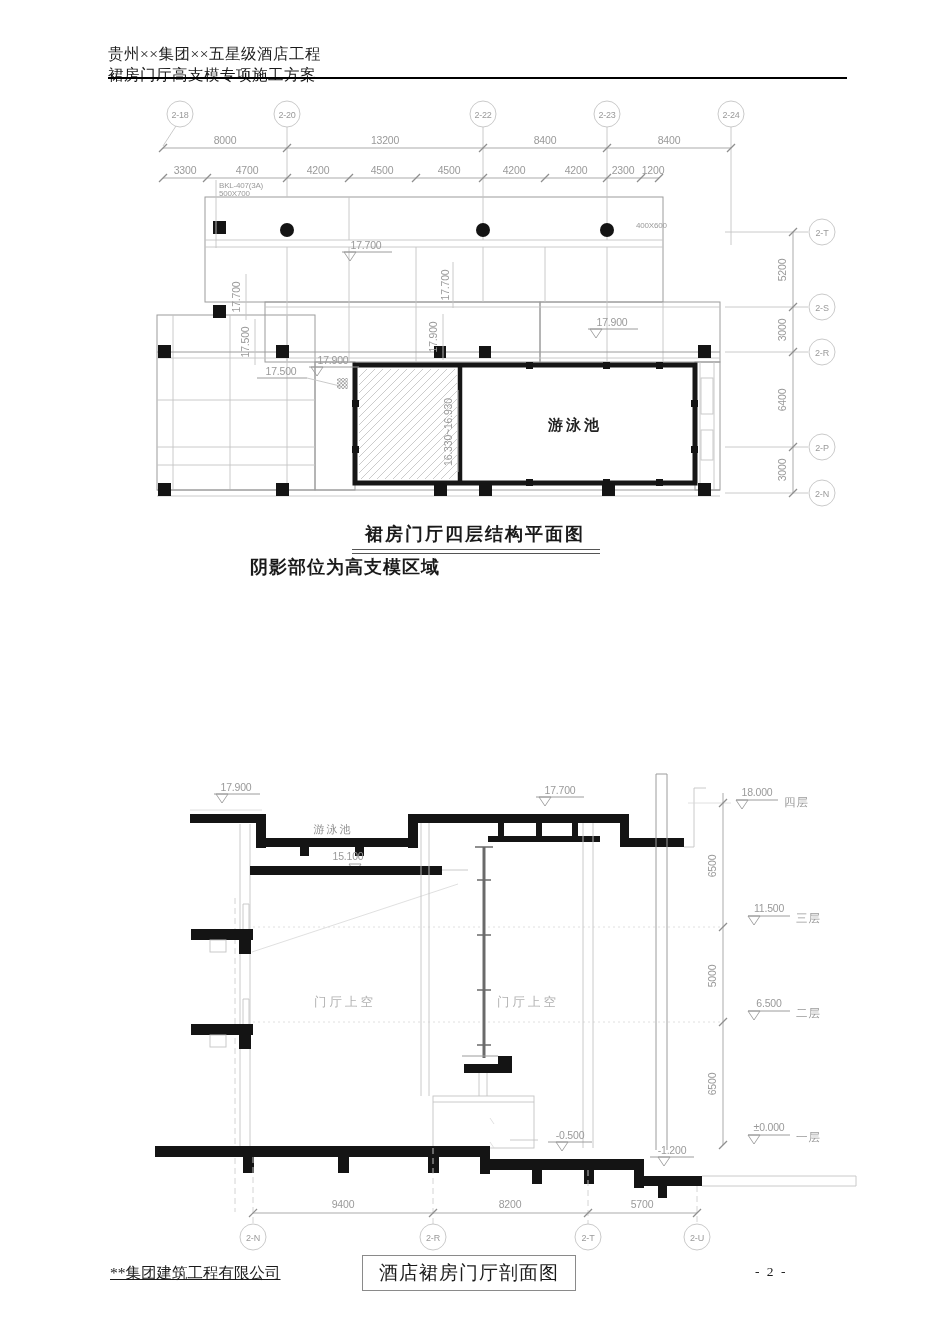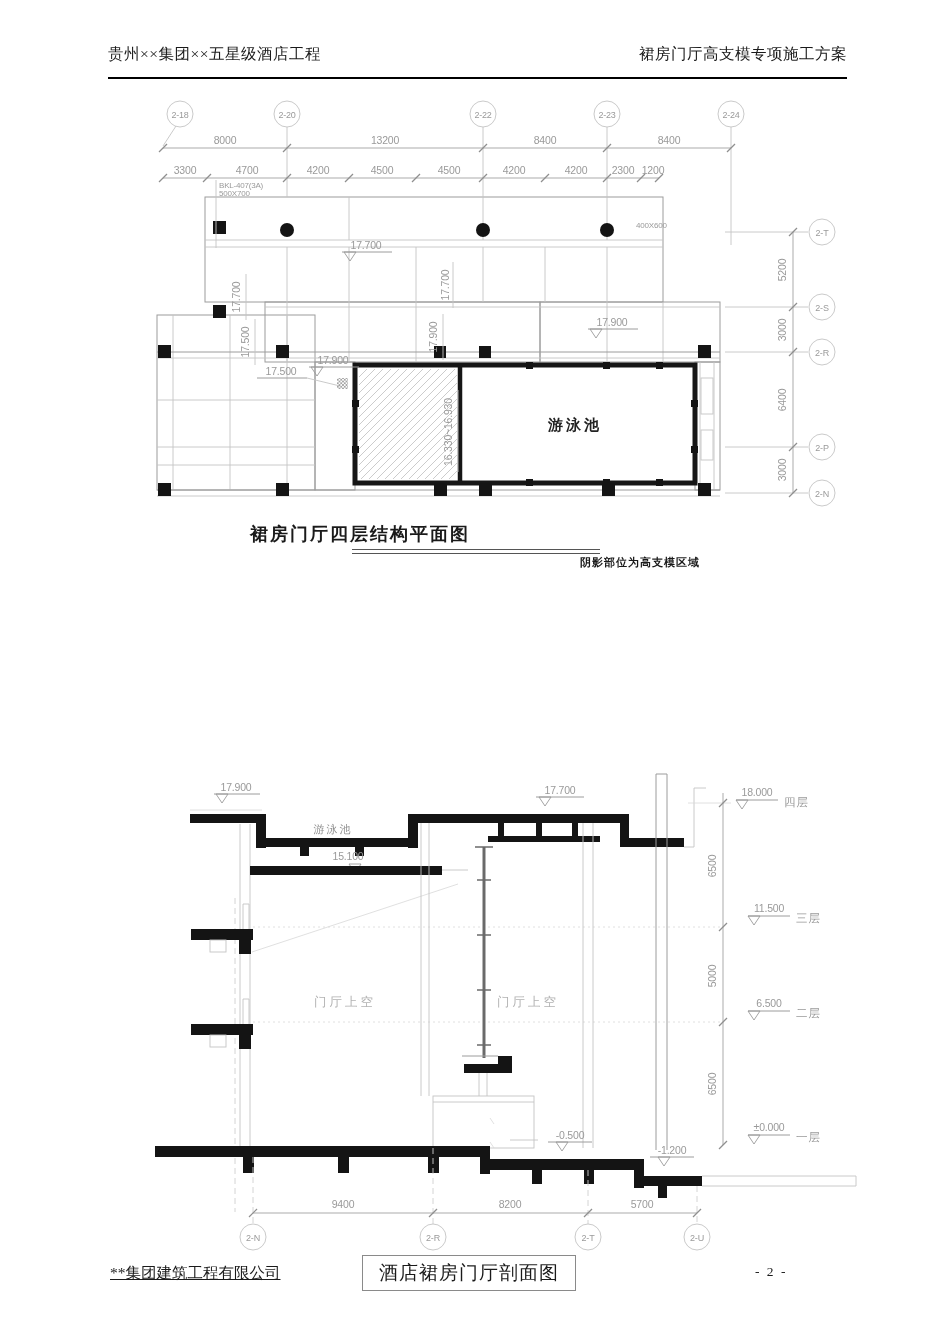--- a/index.html
+++ b/index.html
@@ -1,32 +1,32 @@
 <!DOCTYPE html>
 <html><head>
 <meta charset="utf-8">
 <style>
   html,body{margin:0;padding:0;background:#fff;}
   body{width:950px;height:1344px;position:relative;overflow:hidden;
        font-family:"Liberation Serif",serif;color:#1a1a1a;}
   .abs{position:absolute;}
   
   .hdr{top:44px;left:108px;width:739px;display:flex;justify-content:space-between;
-       font-size:15.5px;letter-spacing:.5px;}
+       font-size:15.5px;letter-spacing:.5px;flex-direction:column;}
   .hdr-rule{top:77px;left:108px;width:739px;height:2px;background:#000;}
   .ftr-company{top:1263px;left:110px;font-size:15.5px;text-decoration:underline;}
   .ftr-box{top:1255px;left:362px;width:212px;height:34px;border:1px solid #8a8a8a;
            display:flex;align-items:center;justify-content:center;font-size:19px;letter-spacing:1px;font-family:Liberation Mono, monospace;}
   .ftr-page{top:1264px;left:755px;font-size:13.5px;letter-spacing:2px;}
   
-  .plan-title{top:522px;left:250px;width:450px;text-align:left;font-size:18px;
+  .plan-title{top:522px;left:250px;width:450px;text-align:center;font-size:18px;
               font-weight:bold;letter-spacing:2px;font-family:Liberation Serif, serif;}
   .plan-underline{top:549px;left:352px;width:248px;height:3px;
                   border-top:1px solid #555;border-bottom:1px solid #555;}
-  .plan-subtitle{top:555px;left:250px;width:450px;text-align:right;font-size:11px;
+  .plan-subtitle{top:555px;left:250px;width:450px;text-align:left;font-size:18px;
                  font-weight:bold;letter-spacing:1px;font-family:"Liberation Sans",sans-serif;}
   
   svg text{font-family:"Liberation Sans",sans-serif;fill:#9a9a9a;letter-spacing:-.2px;}
   svg .dim{font-size:10.5px;}
   svg .sm{font-size:8px;}
   svg .bub{font-size:9px;}
   svg .cn{font-size:11px;fill:#8f8f8f;letter-spacing:2px;}
   svg .cnd{font-size:15px;fill:#222;letter-spacing:3px;font-weight:bold;}
   svg .flr{font-size:11.5px;letter-spacing:1px;}
   .thin{stroke:#c4c4c4;stroke-width:.9;fill:none;}

